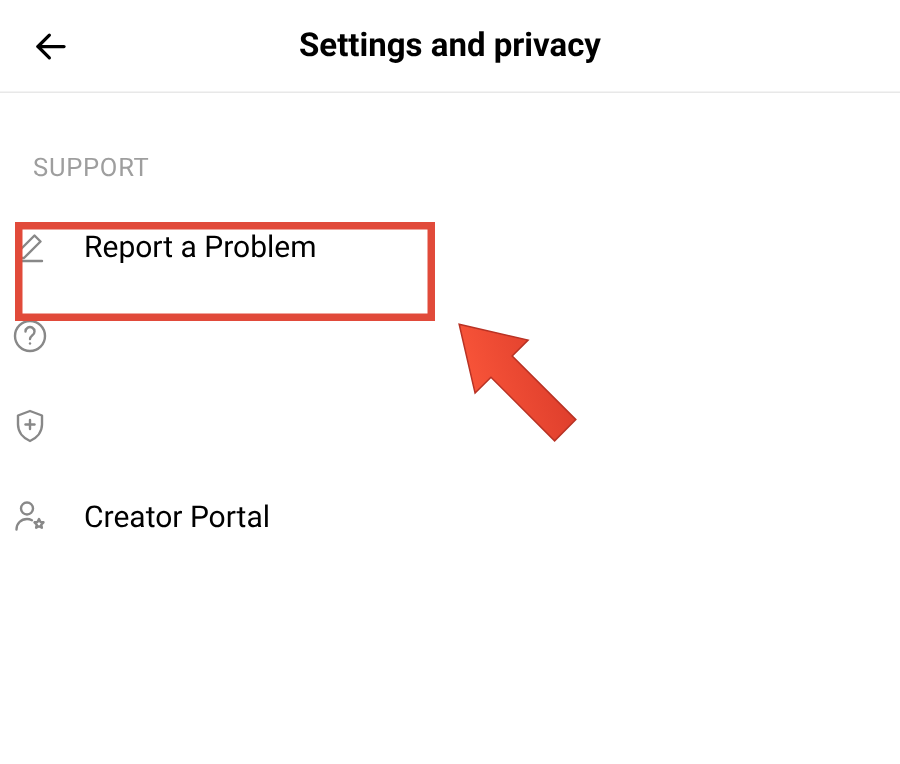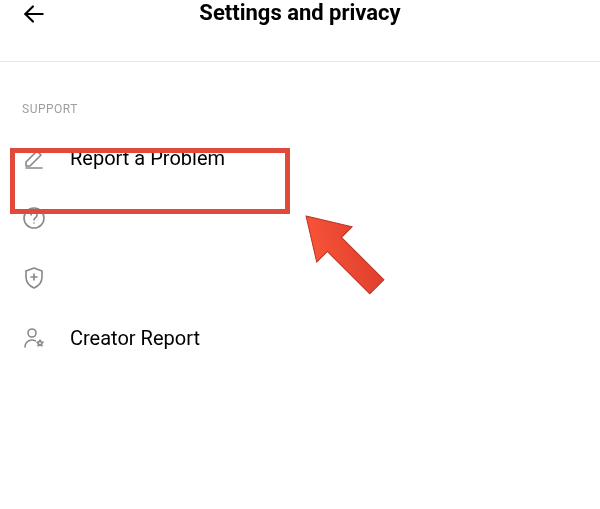--- a/index.html
+++ b/index.html
@@ -8,21 +8,21 @@
     padding: 0;
     width: 600px;
     height: 509px;
     font-family: -apple-system, BlinkMacSystemFont, "Segoe UI", Roboto, Helvetica, Arial, sans-serif;
     background: #ffffff;
     position: relative;
     overflow: hidden;
   }
   .header {
     display: flex;
-    align-items: flex-start;
+    align-items: center;
     height: 62px;
     border-bottom: 1px solid #e8e8e8;
     padding: 0 20px;
     position: relative;
   }
   .back {
     width: 28px; height: 28px;
     display: flex; align-items: center; justify-content: center;
     cursor: pointer;
     color: #000;
@@ -31,28 +31,28 @@
     position: absolute;
     left: 0; right: 0;
     text-align: center;
     font-size: 22px;
     font-weight: 700;
     pointer-events: none;
     color: #000;
   }
   .section-header {
     padding: 40px 22px 12px 22px;
-    font-size: 12px;
+    font-size: 17px;
     letter-spacing: 0.5px;
     color: #9e9e9e;
   }
   .menu-item {
     display: flex;
     align-items: center;
-    padding: 18px 22px;
+    padding: 18px 8px;
     cursor: pointer;
     position: relative;
   }
   .menu-icon {
     width: 32px;
     display: flex;
     align-items: center;
     color: #888;
     flex-shrink: 0;
   }
@@ -124,21 +124,21 @@
 </div>
 
 <div class="menu-item">
   <span class="menu-icon">
     <svg width="24" height="24" viewBox="0 0 24 24" fill="none" stroke="#888" stroke-width="1.6" stroke-linecap="round" stroke-linejoin="round">
       <circle cx="10" cy="7" r="4"></circle>
       <path d="M3 21c0-4 3-7 7-7 1.2 0 2.3.3 3.3.8"></path>
       <path d="M18 14l.9 1.9 2.1.3-1.5 1.5.4 2.1-1.9-1-1.9 1 .4-2.1-1.5-1.5 2.1-.3z"></path>
     </svg>
   </span>
-  <span class="menu-label">Creator Report</span>
+  <span class="menu-label">Creator Portal</span>
 </div>
 
 <div class="highlight-box"></div>
 
 <div class="arrow-annot">
   <svg width="130" height="130" viewBox="0 0 130 130">
     <defs>
       <linearGradient id="g" x1="0" y1="0" x2="1" y2="1">
         <stop offset="0%" stop-color="#ff5a3c"></stop>
         <stop offset="100%" stop-color="#d93a2a"></stop>

